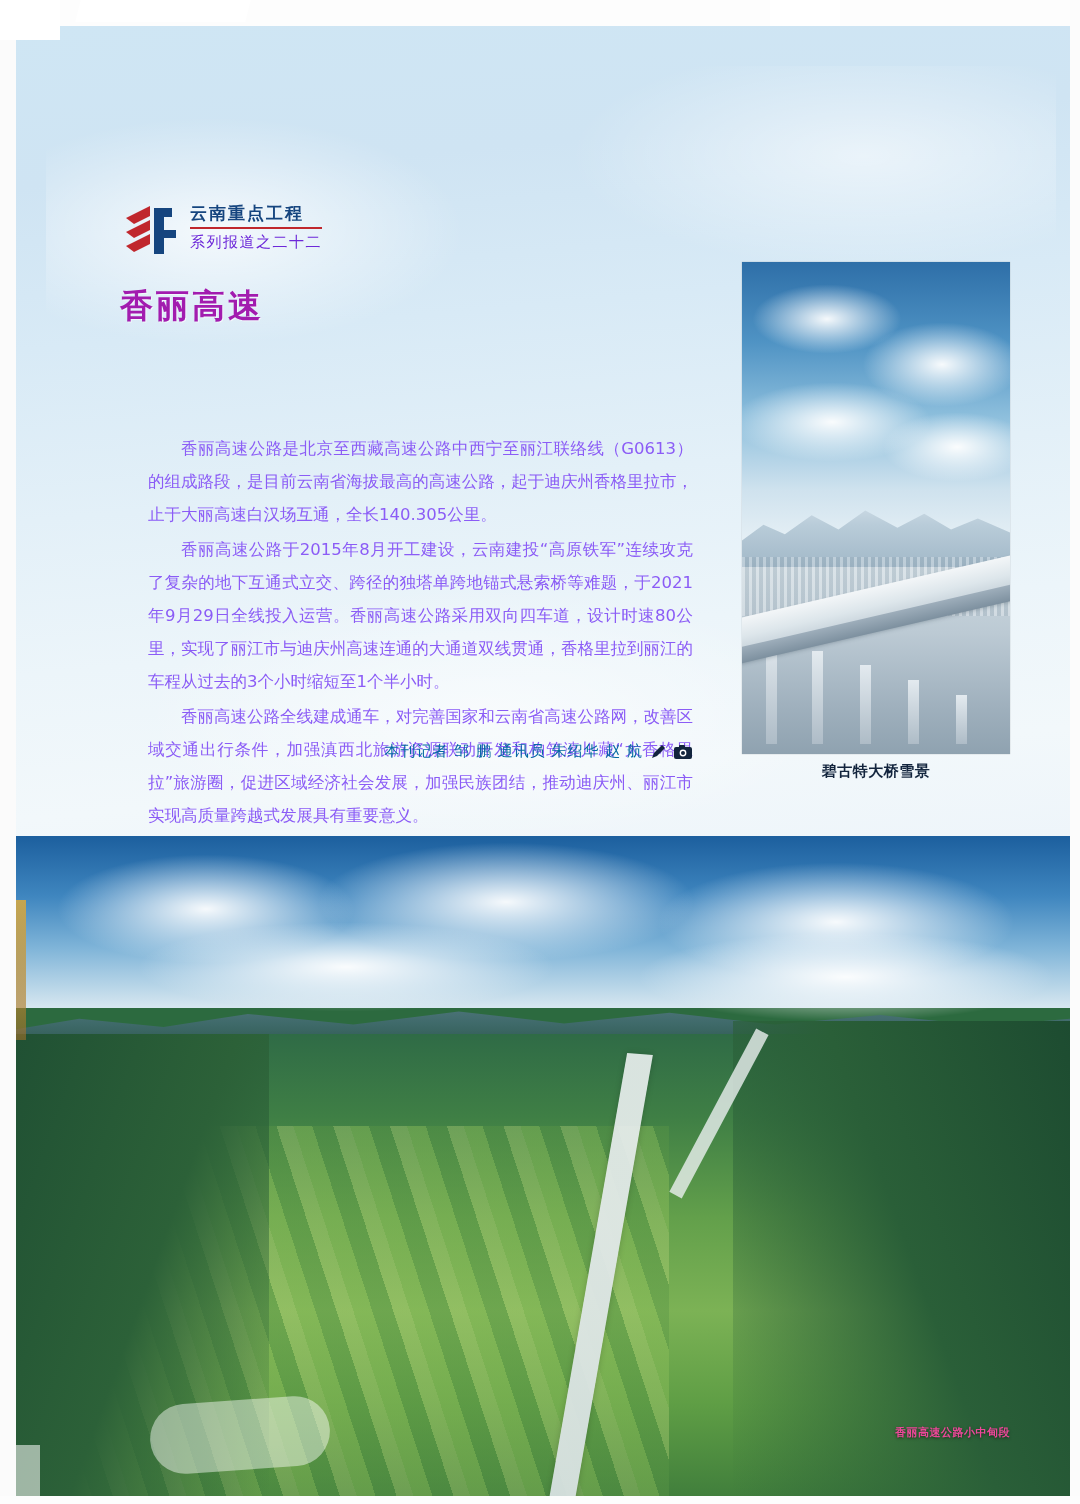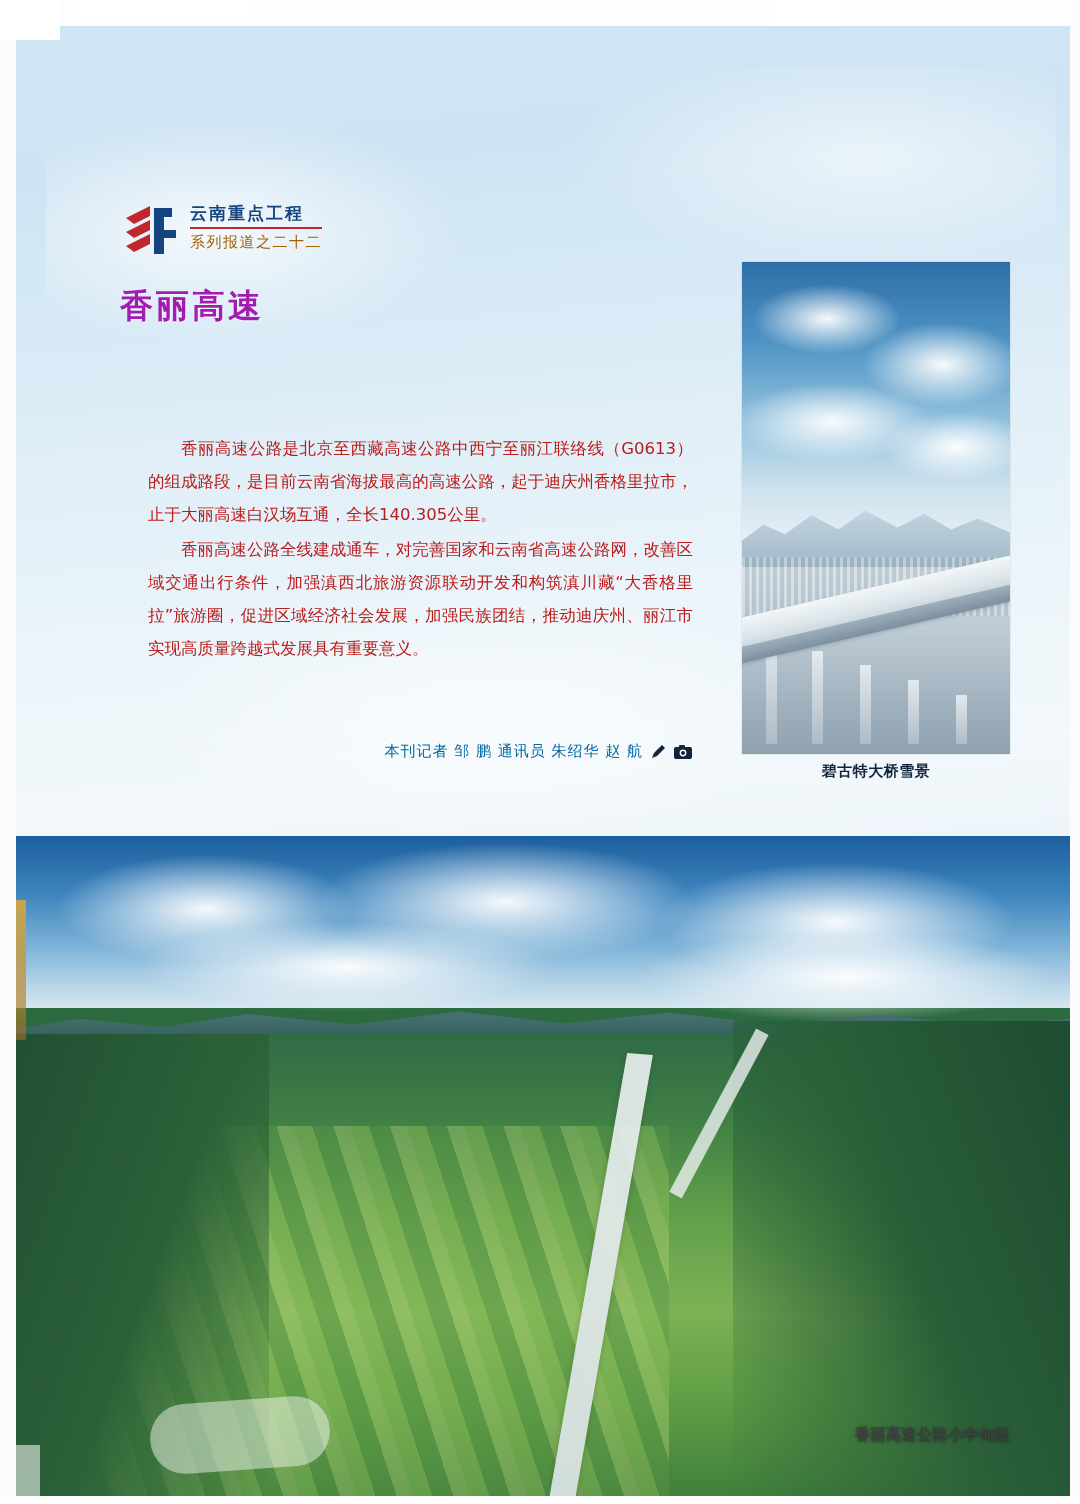--- a/index.html
+++ b/index.html
@@ -114,21 +114,21 @@
   .banner-line1 {
     font-size: 17px;
     letter-spacing: 2px;
     color: #15457f;
     font-weight: 700;
     line-height: 24px;
   }
   .banner-line2 {
     font-size: 15px;
     letter-spacing: 1.5px;
-    color: #a16207;
+    color: #6d28d9;
     line-height: 22px;
     border-top: 2px solid #c0272d;
     padding-top: 2px;
     margin-top: 1px;
   }
 
   
   #kicker {
     position: absolute;
     left: 120px; top: 284px;
@@ -153,21 +153,21 @@
   
   #article {
     position: absolute;
     left: 148px; top: 432px;
     width: 545px;
   }
   #article p {
     margin: 0 0 2px 0;
     font-size: 16.5px;
     line-height: 33px;
-    color: #b91c1c;
+    color: #8b5cf6;
     text-align: justify;
     text-indent: 2em;
     font-family: "DejaVu Sans", "Liberation Sans", sans-serif;
   }
   #byline {
     position: absolute;
     left: 148px; top: 742px;
     width: 545px;
     text-align: right;
     font-size: 15px;
@@ -304,23 +304,23 @@
     left: 66%; top: 28%;
     width: 14px; height: 28%;
     background: rgba(235,240,240,.8);
     transform: rotate(28deg);
   }
   #caption-valley {
     position: absolute;
     left: 700px; top: 1425px;
     width: 310px;
     text-align: right;
-    font-size: 15px;
+    font-size: 11px;
     font-weight: 700;
-    color: #404040;
+    color: #ec4899;
     letter-spacing: .5px;
     text-shadow: 0 1px 3px rgba(0,0,0,.55);
     font-family: Liberation Mono, monospace;
     z-index: 30;
   }
   
   .smudge-1 {
     position:absolute; left: 150px; top: 1400px; width: 180px; height: 70px;
     background: rgba(255,255,255,.45);
     transform: rotate(-4deg);
@@ -363,20 +363,21 @@
     <div class="banner-text">
       <div class="banner-line1">云南重点工程</div>
       <div class="banner-line2">系列报道之二十二</div>
     </div>
   </div>
 
   <div id="kicker">香丽高速</div>
 
   <div id="article">
     <p>香丽高速公路是北京至西藏高速公路中西宁至丽江联络线（G0613）的组成路段，是目前云南省海拔最高的高速公路，起于迪庆州香格里拉市，止于大丽高速白汉场互通，全长140.305公里。</p>
+    <p>香丽高速公路于2015年8月开工建设，云南建投“高原铁军”连续攻克了复杂的地下互通式立交、跨径的独塔单跨地锚式悬索桥等难题，于2021年9月29日全线投入运营。香丽高速公路采用双向四车道，设计时速80公里，实现了丽江市与迪庆州高速连通的大通道双线贯通，香格里拉到丽江的车程从过去的3个小时缩短至1个半小时。</p>
     <p>香丽高速公路全线建成通车，对完善国家和云南省高速公路网，改善区域交通出行条件，加强滇西北旅游资源联动开发和构筑滇川藏“大香格里拉”旅游圈，促进区域经济社会发展，加强民族团结，推动迪庆州、丽江市实现高质量跨越式发展具有重要意义。</p>
   </div>
 
   <div id="byline">
     <span>本刊记者 邹  鹏  通讯员 朱绍华 赵  航</span>
     <span class="b-ico">
       <svg width="16" height="16" viewBox="0 0 16 16">
           <path d="M2 14 L4 9 L12 1 L15 4 L7 12 Z" fill="#12243d"></path>
         </svg>
     </span>

